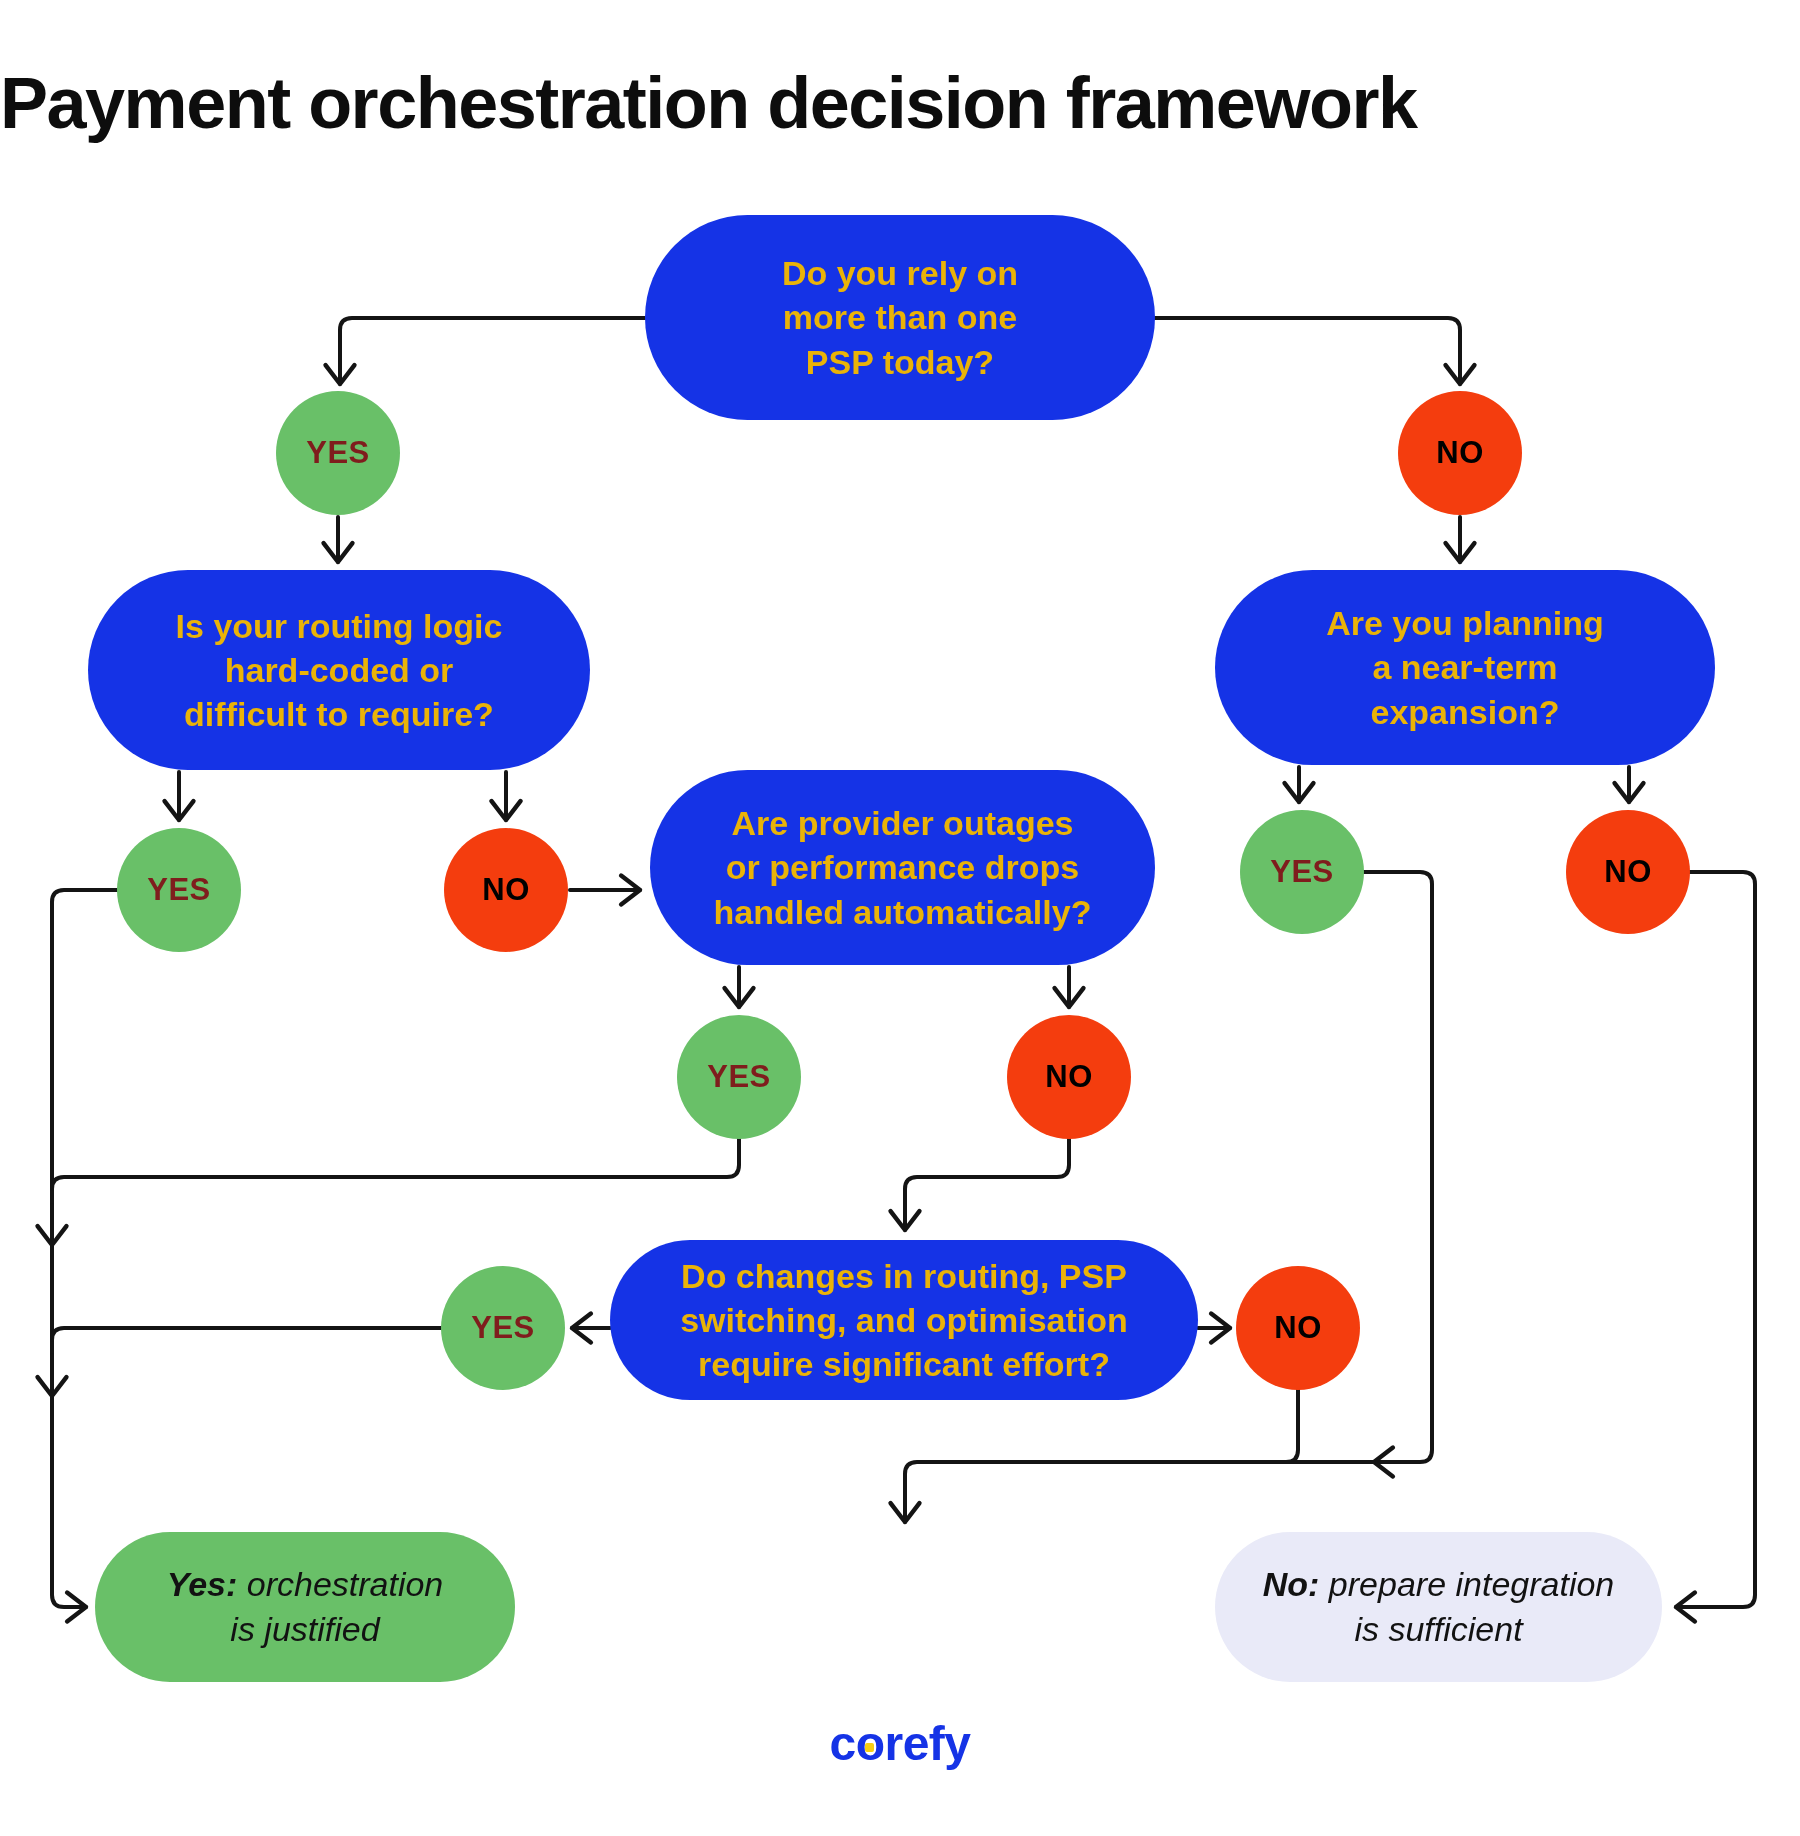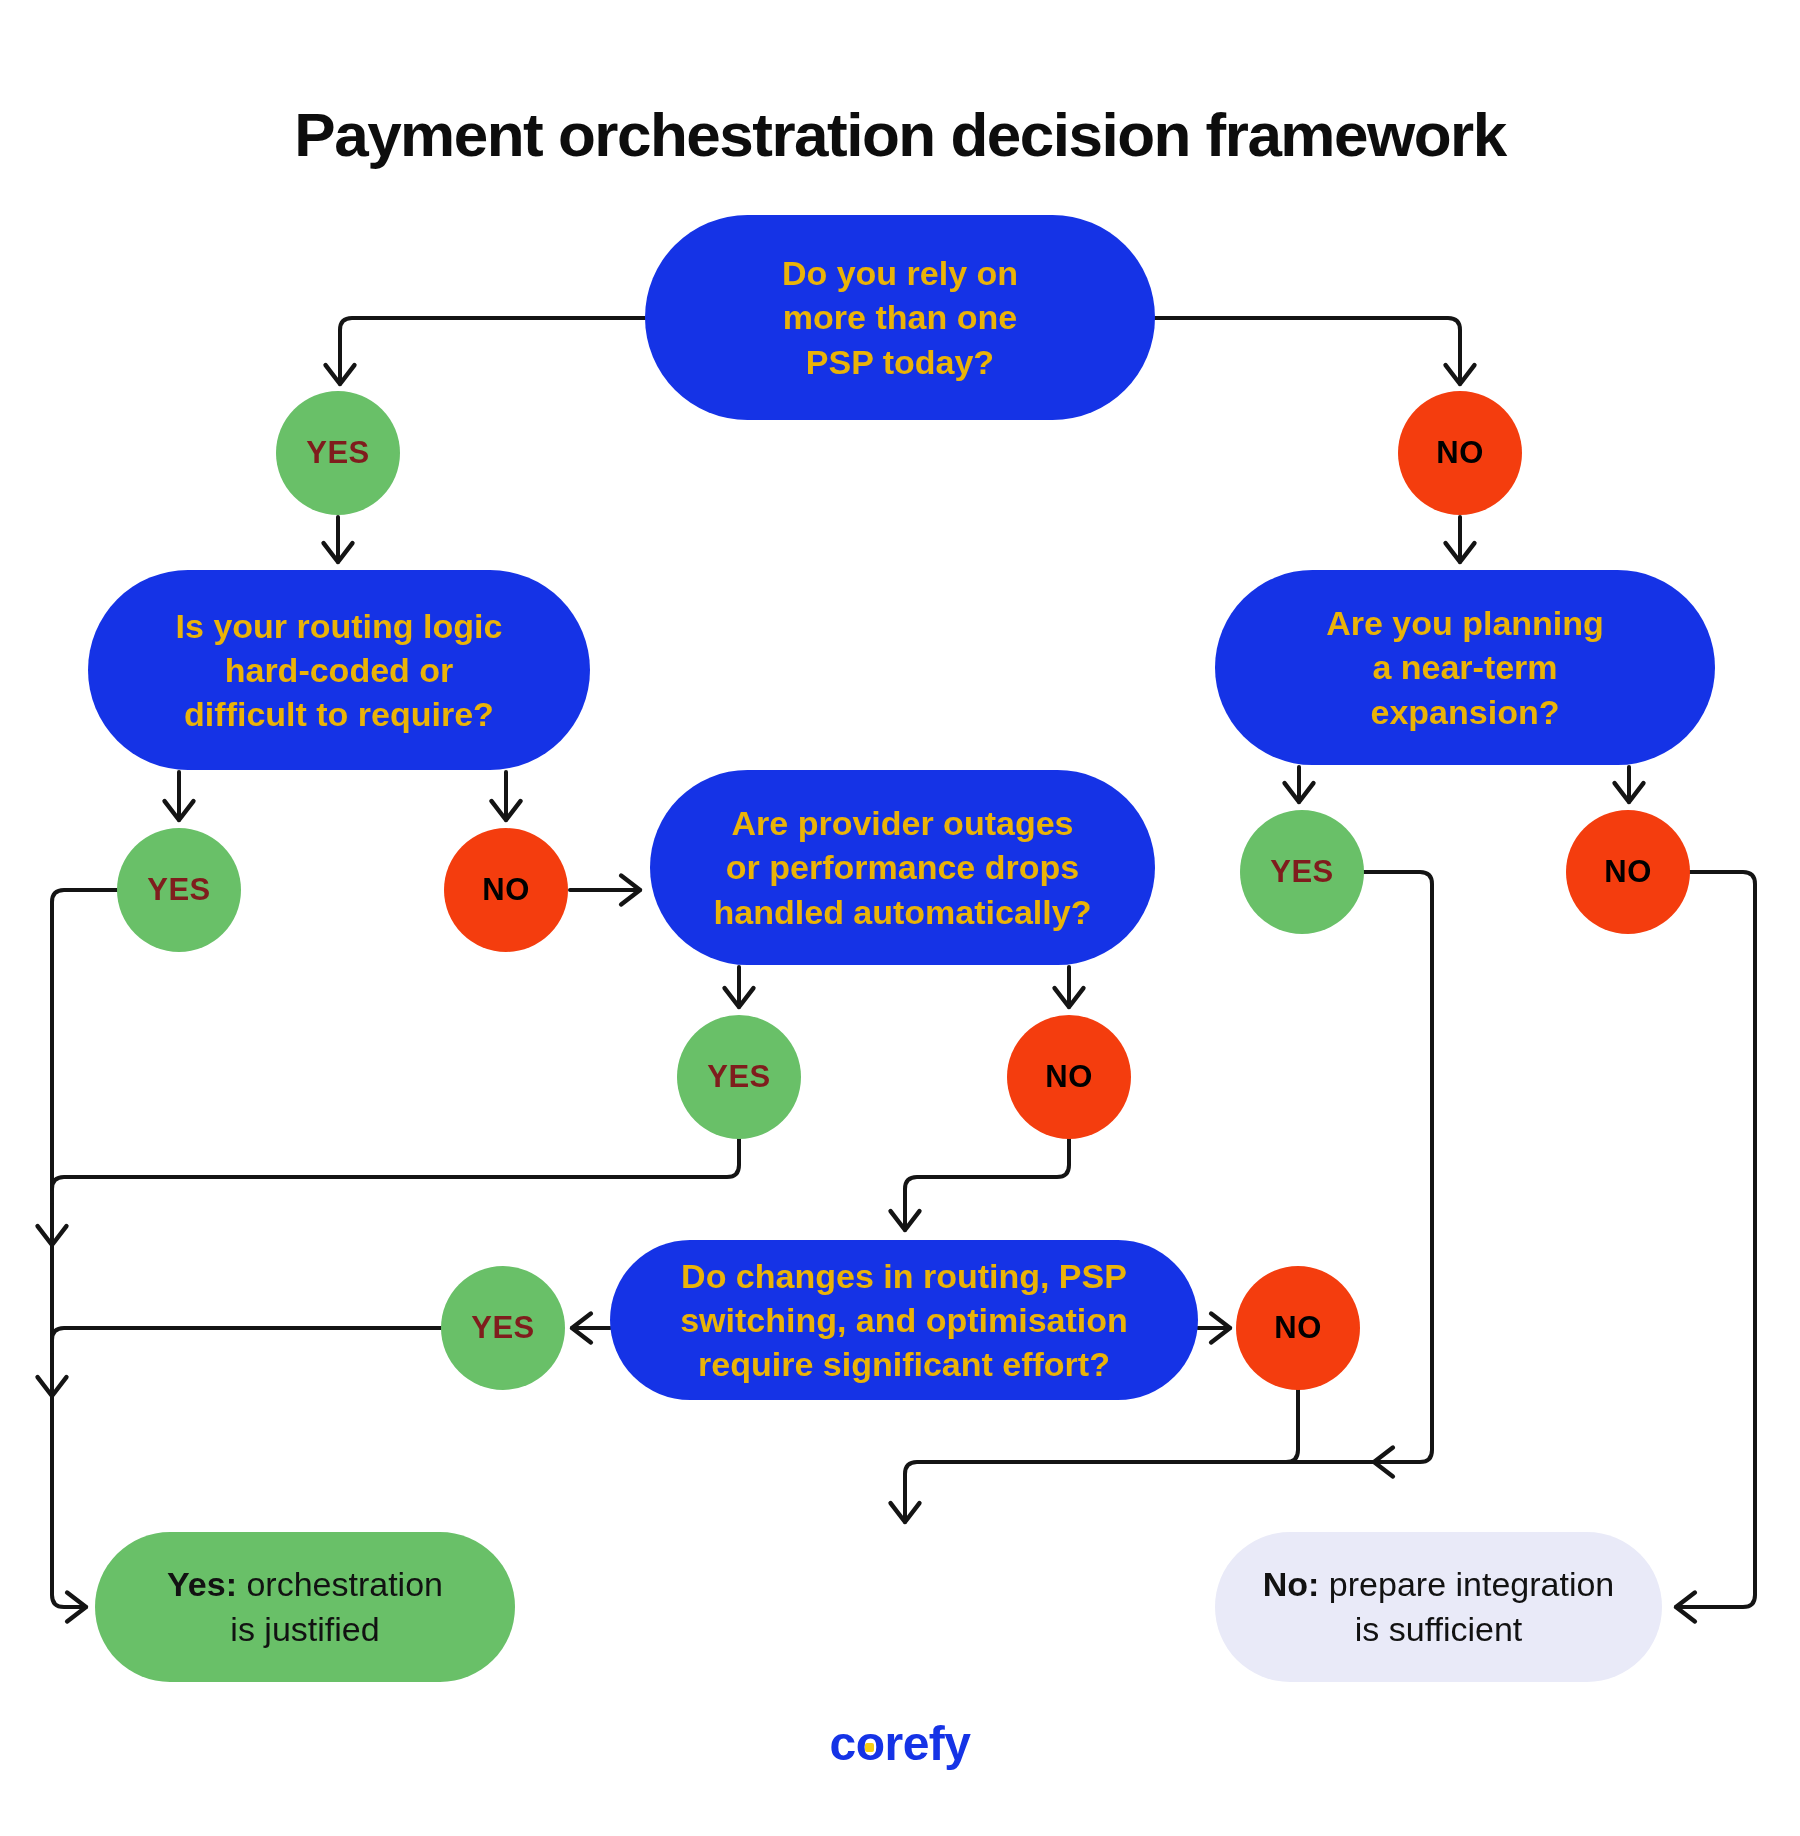--- a/index.html
+++ b/index.html
@@ -3,39 +3,39 @@
 <meta charset="utf-8">
 <style>
   html,body{margin:0;padding:0;background:#fff;}
   #canvas{
     position:relative;width:1800px;height:1836px;background:#ffffff;overflow:hidden;
     font-family:"Liberation Sans", sans-serif;color:#141414;
   }
   #links{position:absolute;left:0;top:0;z-index:1;}
   #links path{fill:none;stroke:var(--line,#141414);stroke-width:4;stroke-linecap:round;}
   .title{
-    position:absolute;left:0;right:0;top:62px;text-align:center;
-    font-size:62px;font-weight:bold;letter-spacing:-1.5px;color:#0d0d0d;z-index:2;margin-top:37px;
+    position:absolute;left:0;right:0;top:62px;
+    font-size:72px;font-weight:bold;letter-spacing:-1.5px;color:#0d0d0d;z-index:2;
   }
   .pill{
     position:absolute;z-index:2;background:var(--blue,#1533e6);color:#eab308;
     border-radius:110px;display:flex;align-items:center;justify-content:center;
     text-align:center;font-weight:bold;font-size:34px;line-height:1.3;white-space:pre-line;
   }
   .badge{
     position:absolute;z-index:3;width:124px;height:124px;border-radius:50%;
     display:flex;align-items:center;justify-content:center;
     font-weight:bold;font-size:31px;letter-spacing:.5px;
   }
   .badge.yes{background:var(--green,#69c068);color:#7f1d1d;}
   .badge.no{background:var(--red,#f43d0e);color:#000000;}
   .outcome{
     position:absolute;z-index:2;top:1532px;height:150px;border-radius:76px;
     display:flex;align-items:center;justify-content:center;text-align:center;
-    font-size:34px;line-height:1.32;color:#121212;
+    font-size:34px;line-height:1.32;color:#121212;font-style:italic;
   }
   .outcome .rest{white-space:pre-line;}
   .outcome b{font-weight:bold;}
   .outcome.green{background:var(--green,#69c068);left:95px;width:420px;}
   .outcome.yellow{background:var(--yellow,#f8ce12);left:608px;width:582px;}
   .outcome.lav{background:var(--lavender,#e9eaf8);left:1215px;width:447px;}
   .logo{
     position:absolute;left:0;right:0;top:1716px;text-align:center;z-index:2;
     font-size:48px;font-weight:bold;color:var(--blue,#1533e6);letter-spacing:-.5px;
   }

